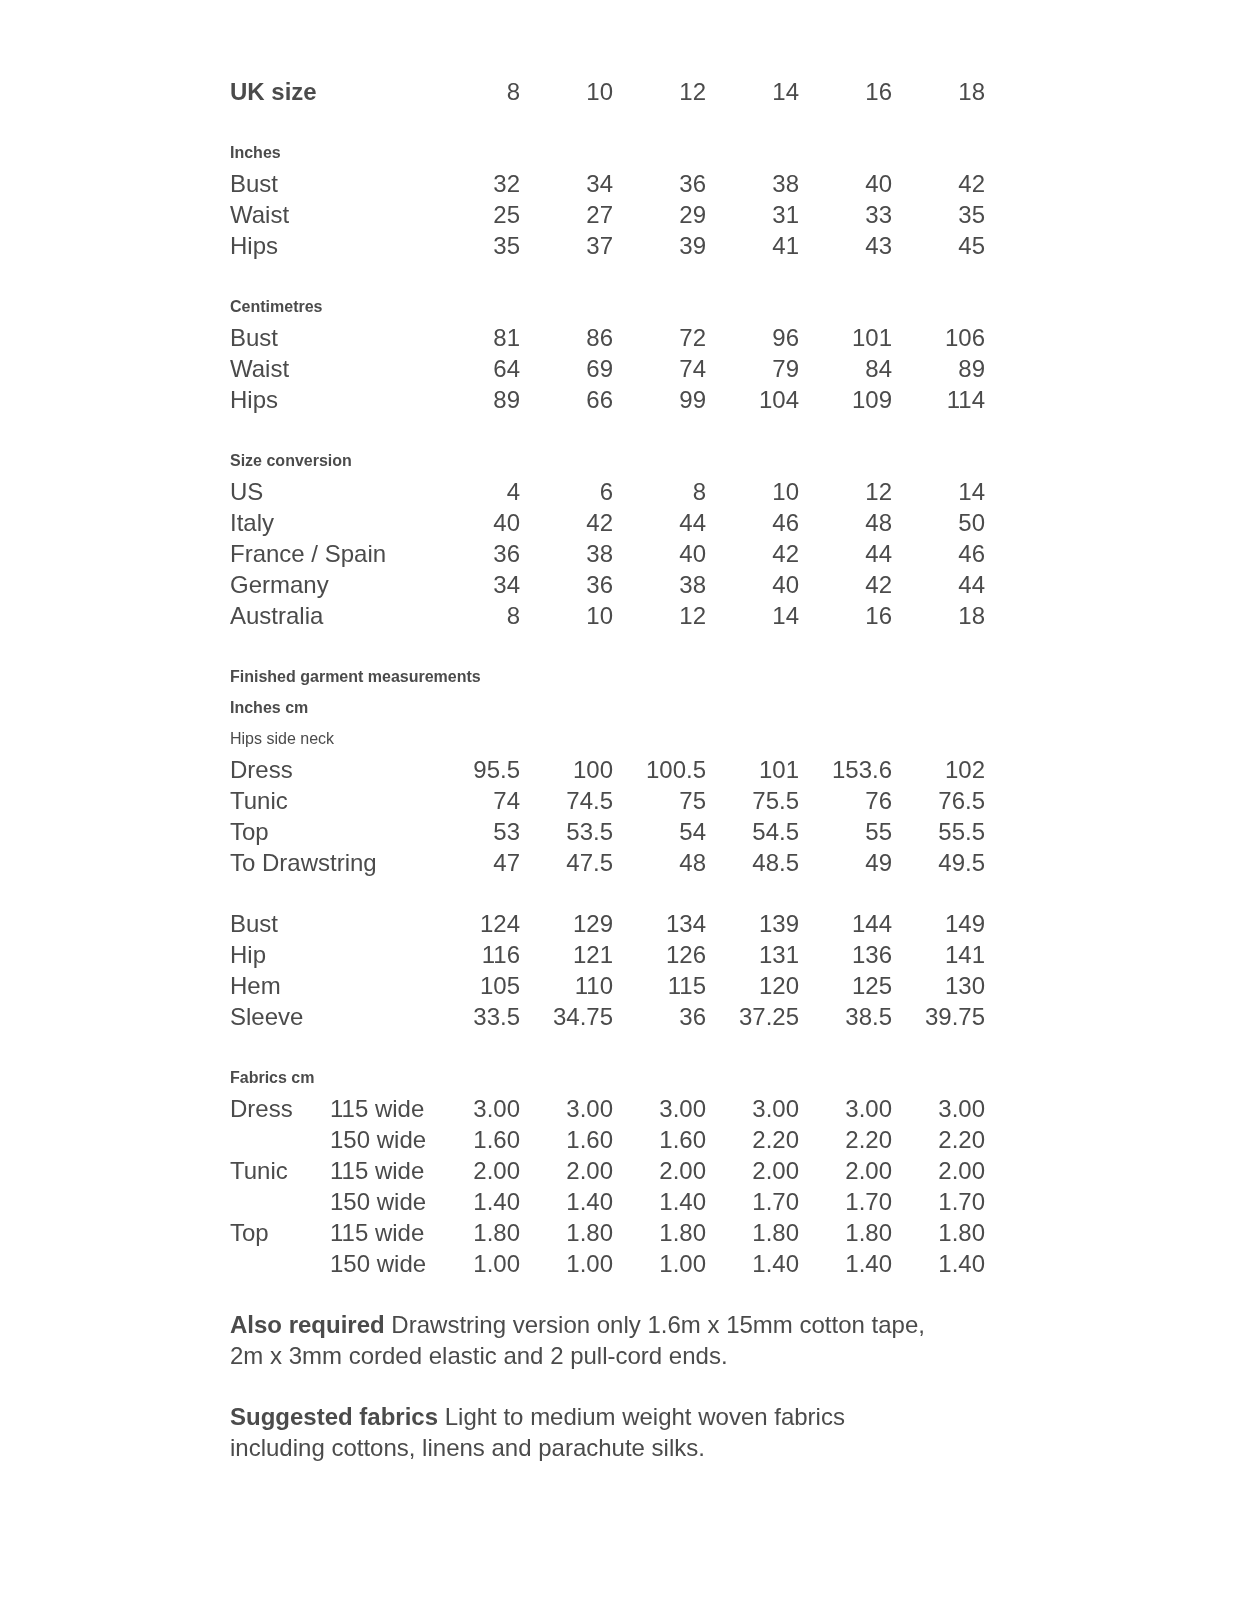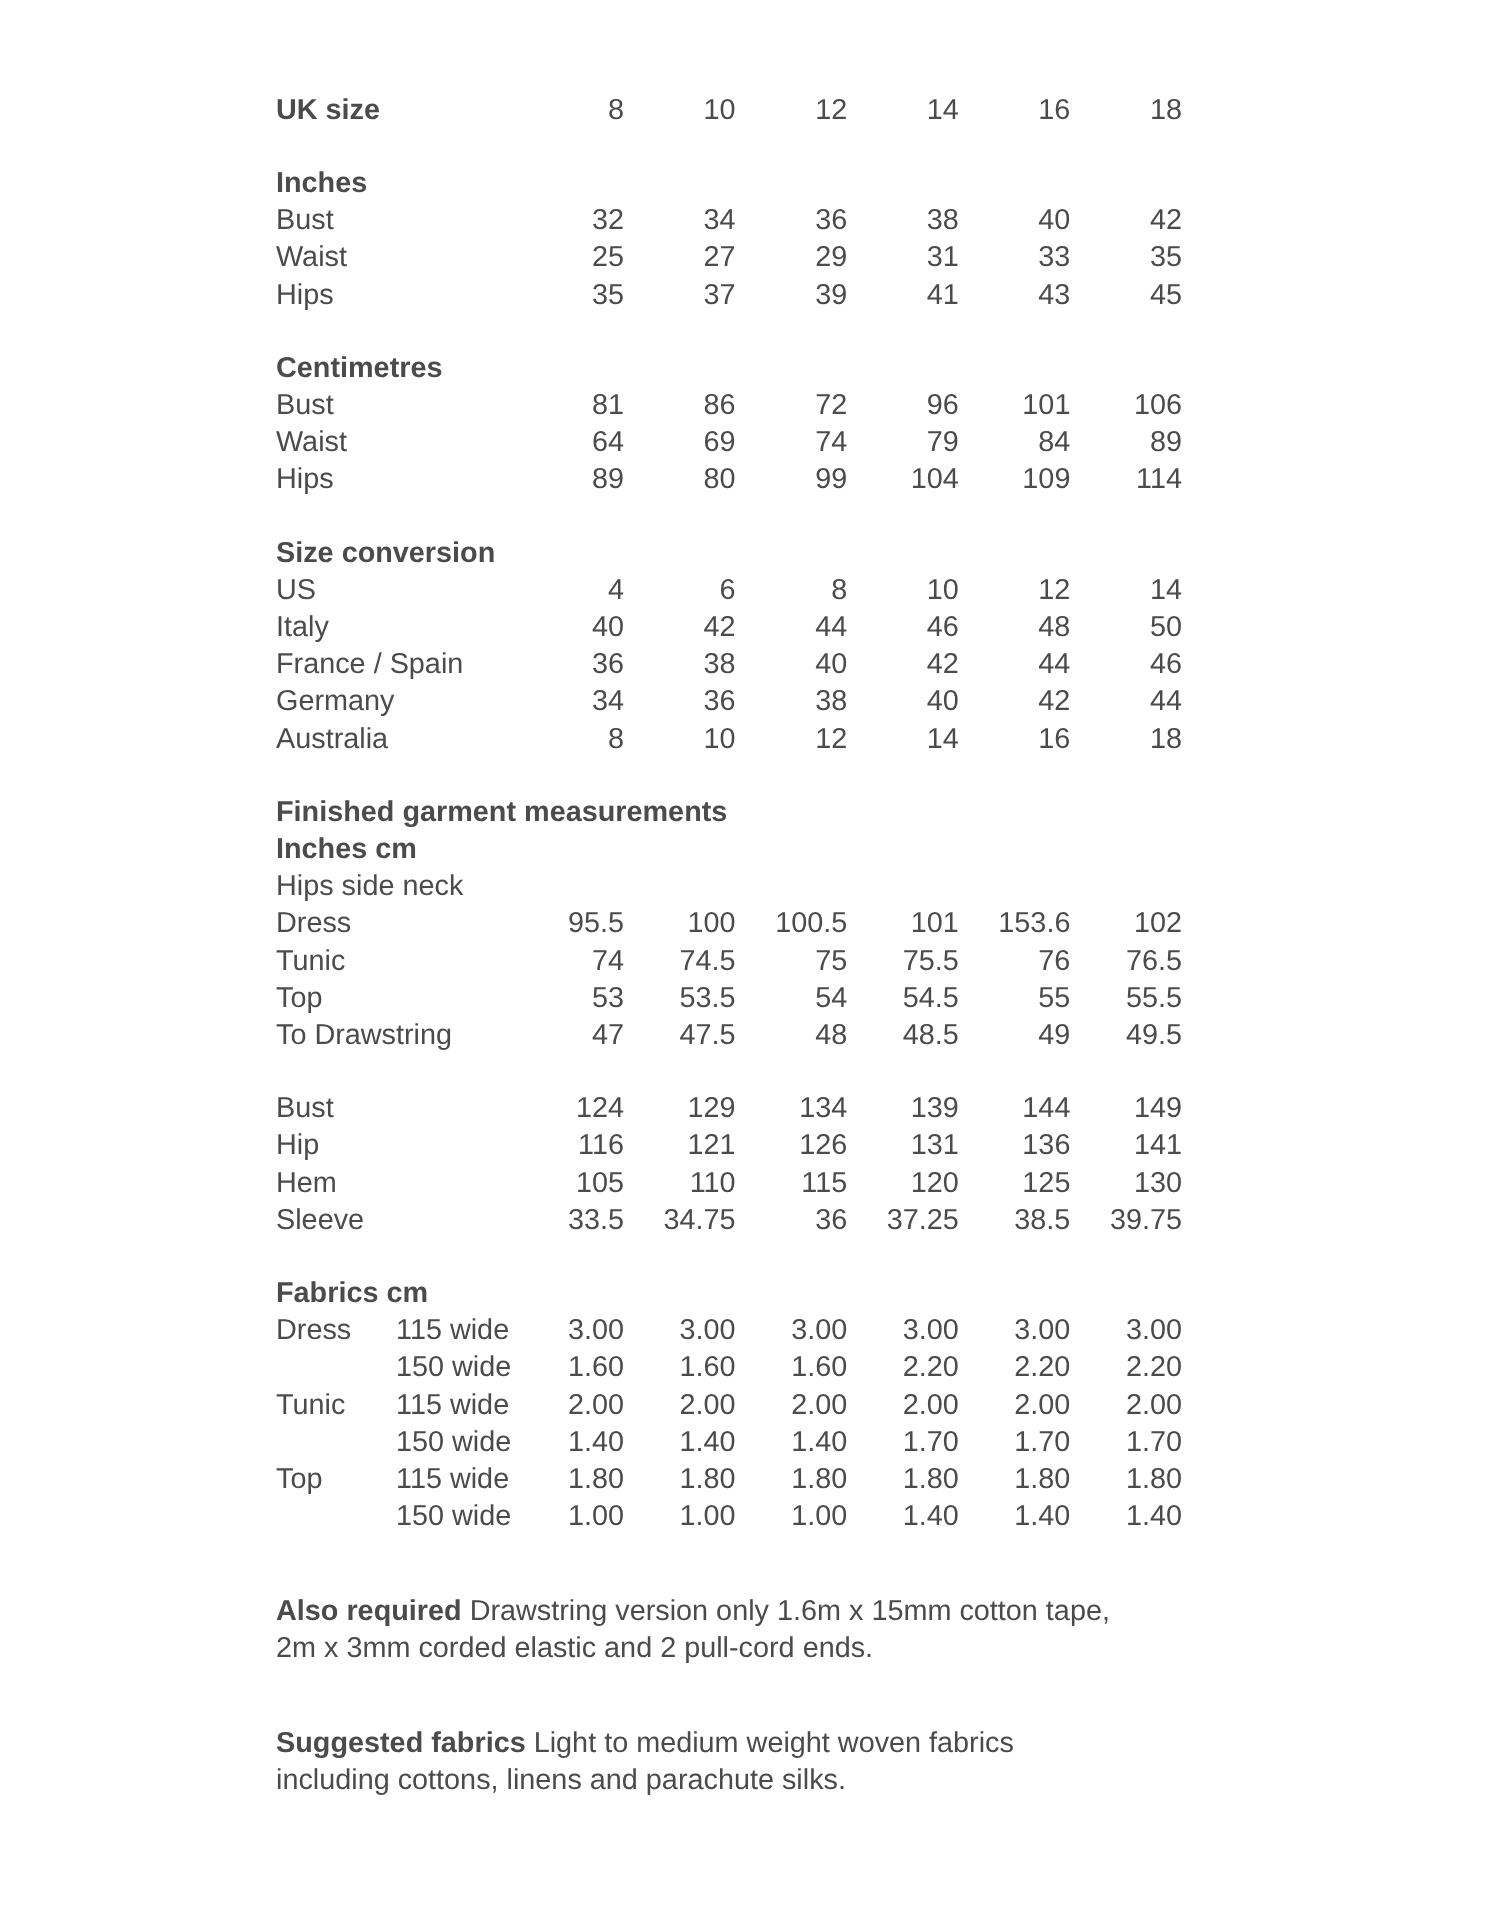--- a/index.html
+++ b/index.html
@@ -15,32 +15,32 @@
     padding: 76px 0 0 230px;
     width: 1211px;
   }
   .row {
     display: flex;
     font-size: 24px;
     line-height: 31px;
     white-space: nowrap;
   }
   .header-row {
-    font-size: 24px;
+    font-size: 16px;
     line-height: 31px;
     white-space: nowrap;
   }
   .bold { font-weight: 700; }
   .label { width: 197px; flex: none; }
   .cell  { width: 93px; flex: none; text-align: right; }
   .fab-label { width: 100px; flex: none; }
   .fab-sub   { width: 97px; flex: none; }
   .section { margin-top: 30px; }
   .note {
-    margin-top: 48px;
+    margin-top: 30px;
     max-width: 700px;
     font-size: 24px;
     line-height: 31px;
     white-space: normal;
   }
 </style>
 </head>
 <body>
 
 <div class="sheet">
@@ -102,21 +102,21 @@
           <span class="cell">64</span>
           <span class="cell">69</span>
           <span class="cell">74</span>
           <span class="cell">79</span>
           <span class="cell">84</span>
           <span class="cell">89</span>
         </div>
         <div class="row">
           <span class="label">Hips</span>
           <span class="cell">89</span>
-          <span class="cell">80</span>
+          <span class="cell">66</span>
           <span class="cell">99</span>
           <span class="cell">104</span>
           <span class="cell">109</span>
           <span class="cell">114</span>
         </div>
       </div>
       <div class="section">
         <div class="header-row bold">Size conversion</div>
         <div class="row">
           <span class="label">US</span>

